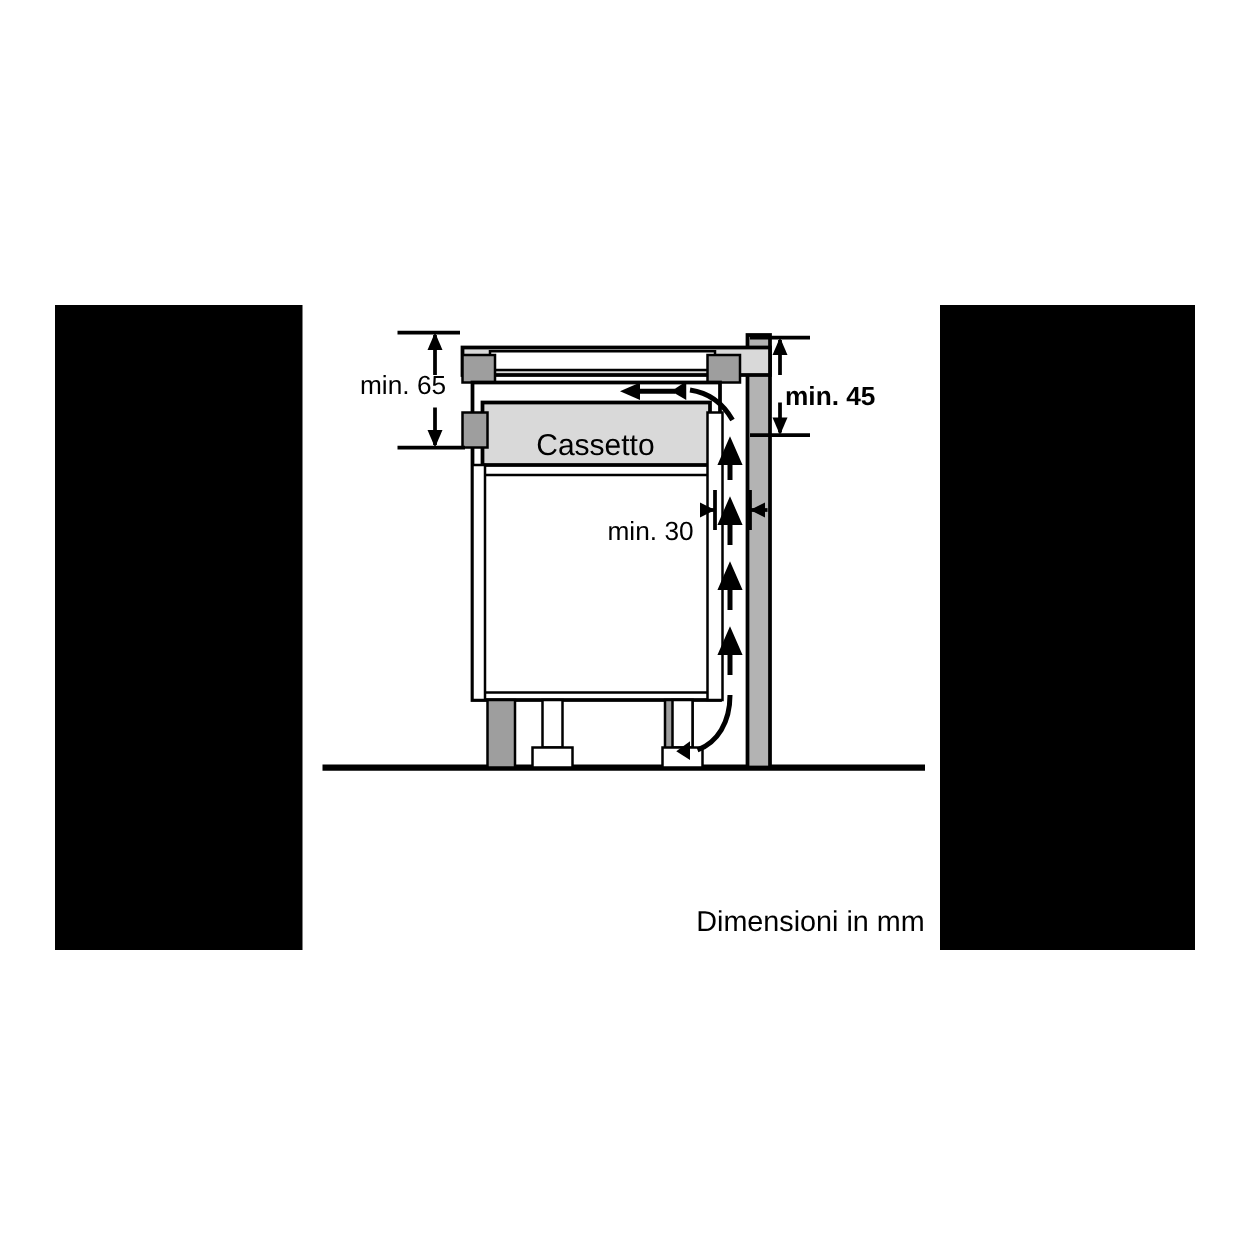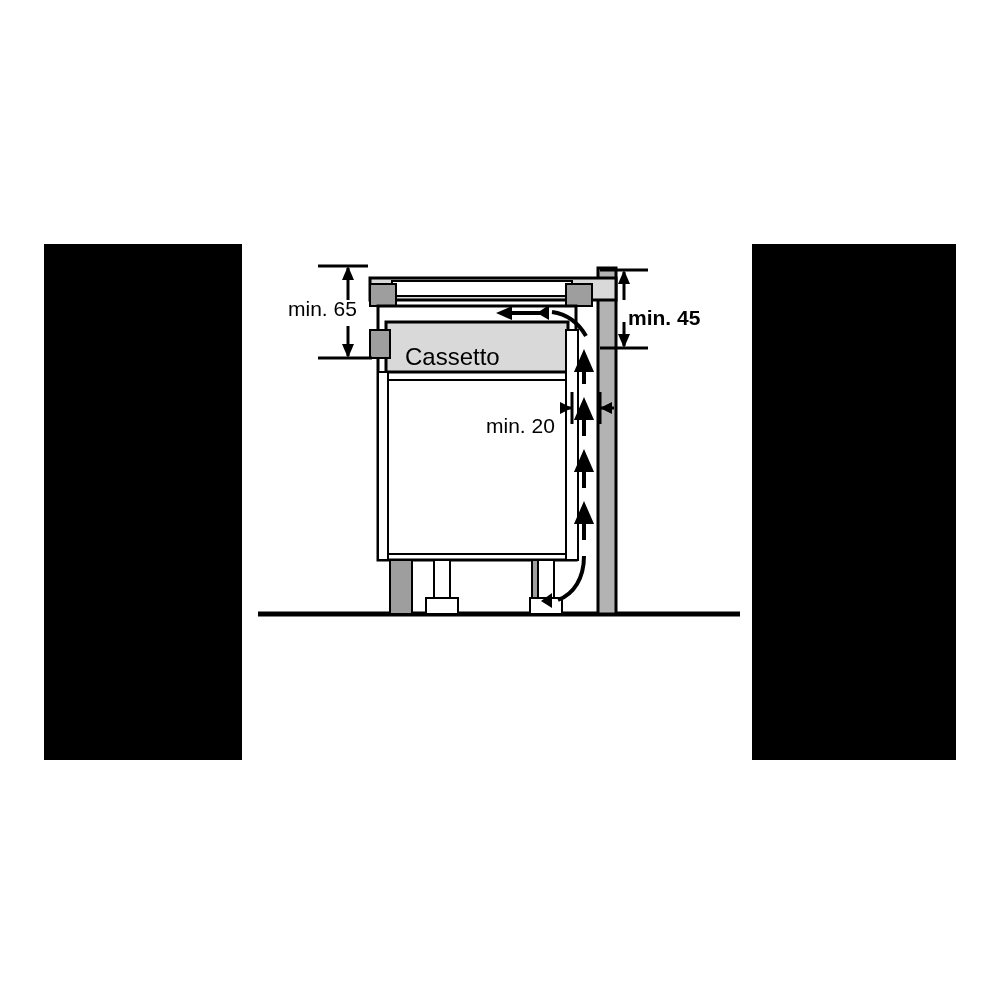--- a/index.html
+++ b/index.html
@@ -46,21 +46,21 @@
     position: absolute;
     font-family: "Liberation Sans", sans-serif;
     font-size: 21px;
     color: #000000;
     white-space: nowrap;
   }
   #label-min65 { left: 288px; top: 297px; }
   #label-min45 { left: 628px; top: 306px; font-weight: bold; }
   #label-min20 { left: 486px; top: 414px; }
   #label-cassetto {
-    left: 405px;
+    left: 429px;
     top: 343px;
     font-size: 24px;
   }
   #label-units {
     left: 557px;
     top: 724px;
     font-size: 23px;
   }
 </style>
 </head>
@@ -137,16 +137,17 @@
     <line x1="540" y1="313" x2="502" y2="313" stroke="#000000" stroke-width="4"></line>
     <polygon points="496,313 512,306 512,320" fill="#000000"></polygon>
 
     <path d="M 584,556 C 584,578 574,594 558,600" fill="none" stroke="#000000" stroke-width="4"></path>
     <polygon points="552,593 552,608 541,601" fill="#000000"></polygon>
 
   </svg>
 
   <div class="dim-label" id="label-min65">min. 65</div>
   <div class="dim-label" id="label-min45">min. 45</div>
-  <div class="dim-label" id="label-min20">min. 20</div>
+  <div class="dim-label" id="label-min20">min. 30</div>
   <div class="dim-label" id="label-cassetto">Cassetto</div>
+  <div class="dim-label" id="label-units">Dimensioni in mm</div>
 
 </div>
 
 </body></html>

